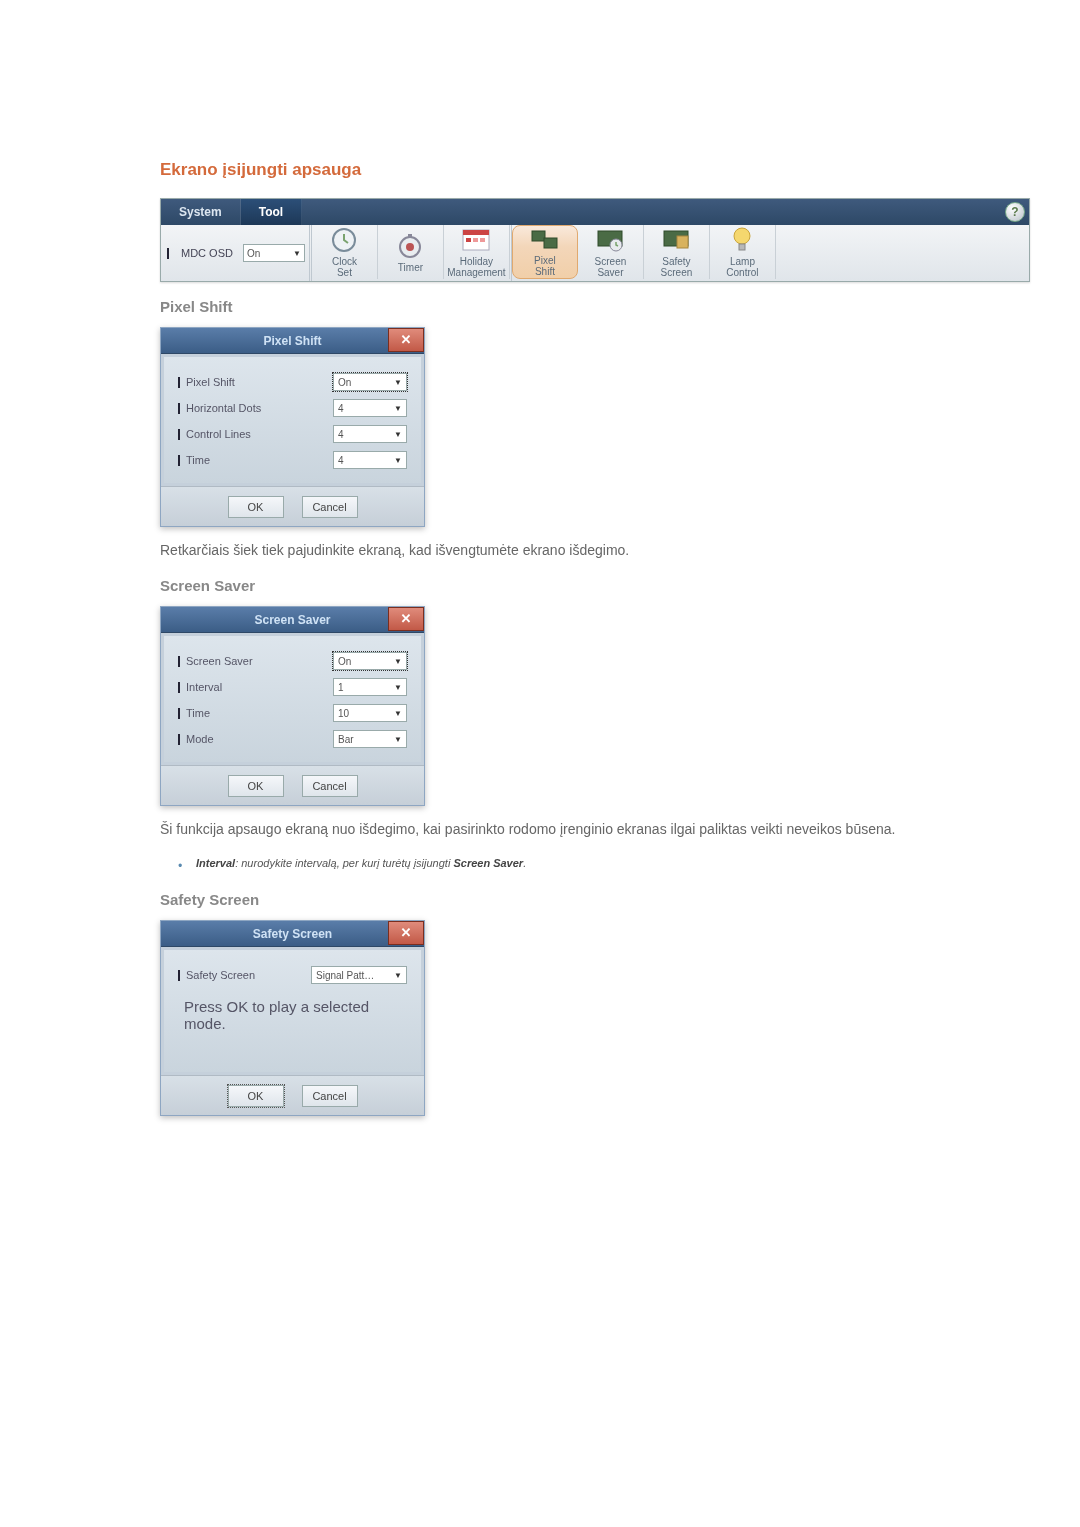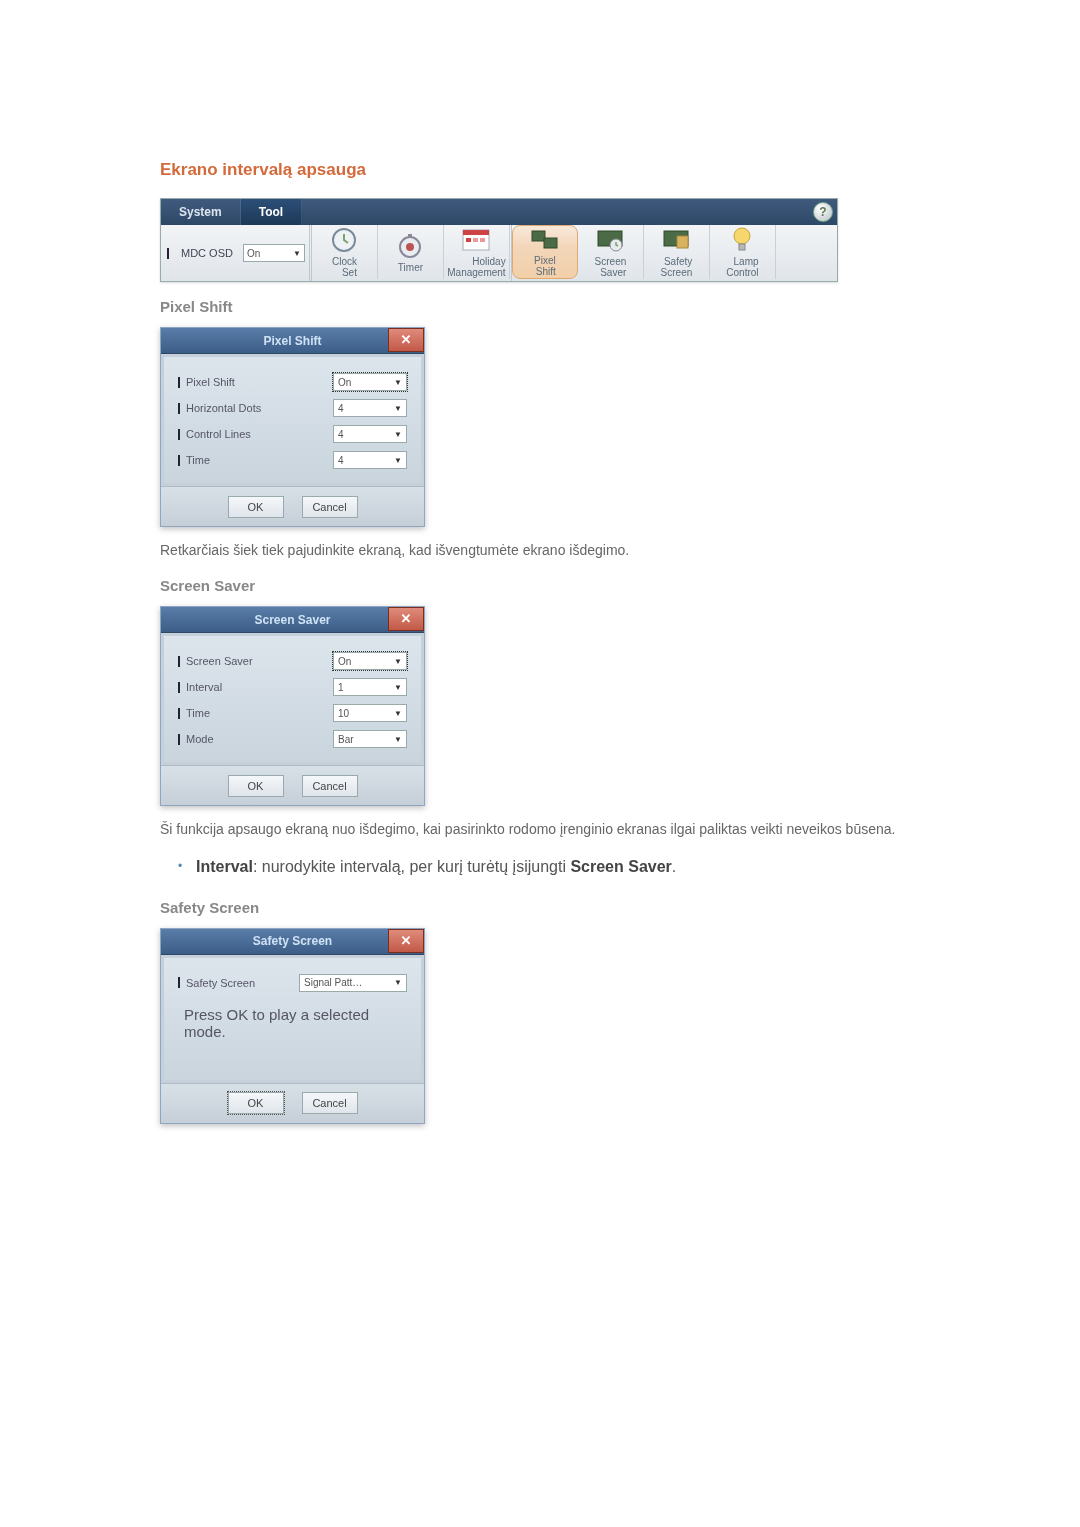--- a/index.html
+++ b/index.html
@@ -2,70 +2,70 @@
 <html><head>
 <meta charset="utf-8">
 <style>
   * { box-sizing: border-box; margin: 0; padding: 0; }
   body { font-family: Arial, sans-serif; font-size: 13px; color: #555; background: #fff; width: 1080px; }
   .page { padding: 160px 155px 40px 160px; }
   h2.section-title { color: #d46a3b; font-size: 17px; font-weight: bold; margin-bottom: 18px; }
   .sub-title { color: #888; font-size: 15px; font-weight: bold; margin: 16px 0 12px 0; }
   .desc { color: #666; font-size: 14px; line-height: 1.6; margin: 12px 0 14px 0; }
   ul.bullets { list-style: none; margin: 6px 0 20px 0; }
-  ul.bullets li { position: relative; padding-left: 36px; margin: 8px 0; color: #555; font-size: 16px; line-height: 1.5; }
+  ul.bullets li { position: relative; padding-left: 36px; margin: 8px 0; color: #555; font-size: 11px; line-height: 1.5; font-style: italic; }
   ul.bullets li::before { content: "•"; position: absolute; left: 18px; color: #5a8ab0; font-size: 12px; top: 2px; }
   ul.bullets b { font-weight: bold; color: #444; }
 
   
   .toolbar {
-    width: 678px; height: 84px;
+    width: 870px; height: 84px;
     border: 1px solid #9aa; background: linear-gradient(#e4e9ec, #d6dde2);
     position: relative; display: flex; flex-direction: column;
     box-shadow: 0 1px 2px rgba(0,0,0,.15);
   }
   .tabrow { height: 26px; background: linear-gradient(#3f5a7d, #2d4866); display: flex; align-items: stretch; position: relative; }
   .tab { padding: 0 18px; color: #dce6f0; font-size: 12px; font-weight: bold; line-height: 26px; border-right: 1px solid rgba(255,255,255,.1); }
   .tab.active { background: linear-gradient(#2c4f78, #1d3857); color: #fff; }
   .help { position: absolute; right: 4px; top: 3px; width: 20px; height: 20px; border-radius: 50%; background: radial-gradient(circle at 35% 30%, #fff, #b8c0c8); border: 1px solid #7a8; color: #5b7a4c; font-size: 12px; font-weight: bold; text-align: center; line-height: 18px; }
   .toolrow { flex: 1; display: flex; align-items: stretch; background: linear-gradient(#f2f4f6, #e0e5ea); }
   .tool-seg { display: flex; align-items: center; padding: 4px 4px; border-right: 1px solid #bfc8d0; }
   .mdc-label { font-size: 11px; color: #445; padding: 0 4px 0 8px; white-space: nowrap; }
   .mdc-select { width: 62px; height: 18px; border: 1px solid #9aa; background: #fff; font-size: 10px; display: flex; align-items: center; justify-content: space-between; padding: 0 3px; margin-left: 6px; }
   .mdc-select .caret { font-size: 8px; color: #333; }
   .tool-btn { width: 66px; height: 54px; display: flex; flex-direction: column; align-items: center; justify-content: center; gap: 2px; border-right: 1px solid #c9d0d6; }
   .tool-btn.sel { background: linear-gradient(#f9e9db 0%, #f3d6b9 40%, #f1cfa9 100%); border: 1px solid #e0a96f; border-radius: 8px; padding: 1px 2px; }
   .tool-btn .ic { width: 30px; height: 28px; display: flex; align-items: center; justify-content: center; }
-  .tool-btn .lbl { font-size: 10px; color: #5b6b7a; text-align: right; line-height: 1.1; }
+  .tool-btn .lbl { font-size: 10px; color: #5b6b7a; text-align: center; line-height: 1.1; }
   .spacer { width: 2px; border-right: 1px solid #bfc8d0; }
 
   
   .dialog { width: 265px; border: 1px solid #8ea6c2; background: #eef2f6; box-shadow: 0 2px 6px rgba(0,0,0,.25); margin: 4px 0; }
   .dlg-title { height: 26px; background: linear-gradient(#5a7da9, #3b5d86); color: #cfe2f5; font-size: 12px; font-weight: bold; display: flex; align-items: center; justify-content: center; position: relative; border-bottom: 1px solid #2e4866; }
   .dlg-close { position: absolute; right: 0; top: 0; width: 36px; height: 24px; background: linear-gradient(#e08b7b, #c25947); color: #fff; font-weight: bold; font-size: 13px; text-align: center; line-height: 22px; border: 1px solid #7a2e1f; cursor: pointer; }
   .dlg-body { background: linear-gradient(#dde5ec, #c9d4dd); border: 3px solid #c5d0db; padding: 12px 14px 10px 14px; }
   .row { display: flex; align-items: center; justify-content: space-between; height: 26px; }
   .row .lab { font-size: 11px; color: #556; display: flex; align-items: center; gap: 4px; }
   .row .lab .bar { display:inline-block; width:2px; height:11px; background:#223; margin-right:2px;}
   .dd { width: 74px; height: 18px; border: 1px solid #9aa; background: #fff; font-size: 10px; display: flex; align-items: center; justify-content: space-between; padding: 0 4px; }
   .dd.focus { outline: 1px dotted #333; }
   .dd .caret { font-size: 8px; color: #333; }
   .dlg-foot { height: 40px; background: linear-gradient(#d8e0e7, #c6cfd8); border-top: 1px solid #b0bac4; display: flex; align-items: center; justify-content: center; gap: 18px; }
   .btn { width: 56px; height: 22px; border: 1px solid #9aa; background: linear-gradient(#f5f7fa, #dfe5eb); font-size: 11px; color: #444; text-align: center; line-height: 20px; cursor: pointer; }
   .btn.primary { outline: 1px dotted #555; }
   .dlg-msg { font-size: 15px; color: #556; padding: 10px 0 30px 6px; }
 
   
-  .dd.wide { width: 108px; text-align: right; }
+  .dd.wide { width: 96px; text-align: right; }
 </style>
 </head>
 <body>
 
 <div class="page">
-  <h2 class="section-title">Ekrano intervalą apsauga</h2>
+  <h2 class="section-title">Ekrano įsijungti apsauga</h2>
 
   <div class="toolbar">
     <div class="tabrow">
       <div class="tab">System</div>
       <div class="tab active">Tool</div>
       <div class="help">?</div>
     </div>
     <div class="toolrow">
       <div class="tool-seg">
         <span class="bar" style="display:inline-block;width:2px;height:11px;background:#223;margin:0 4px 0 2px;"></span>

